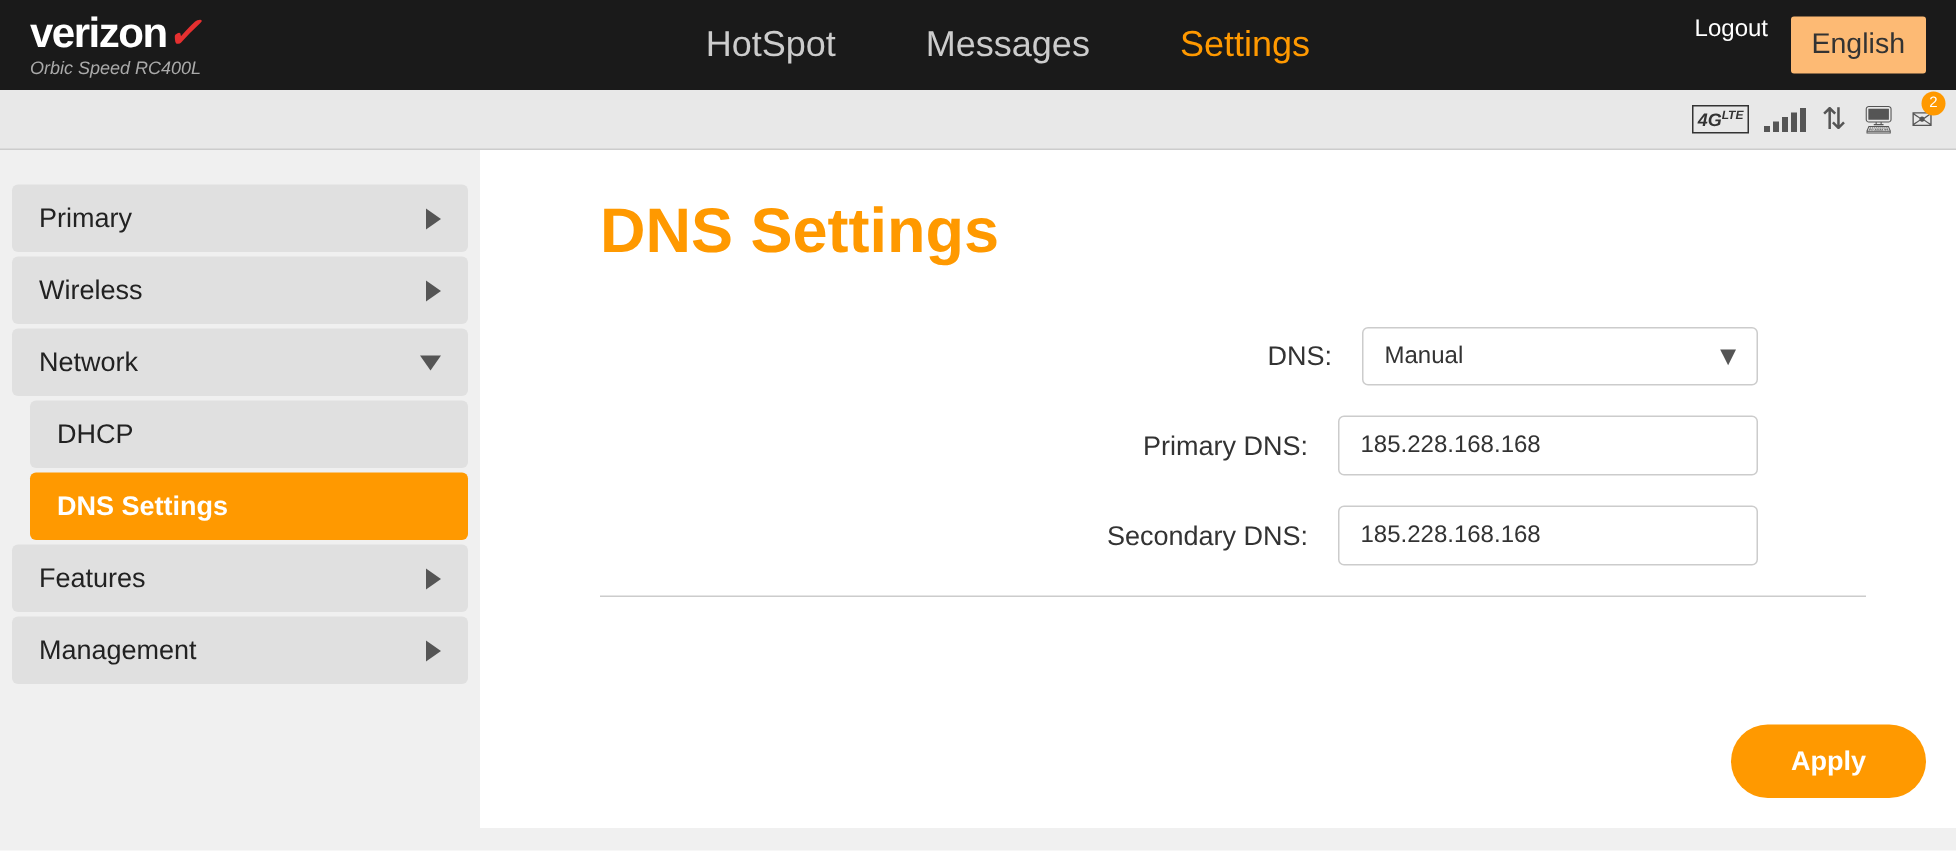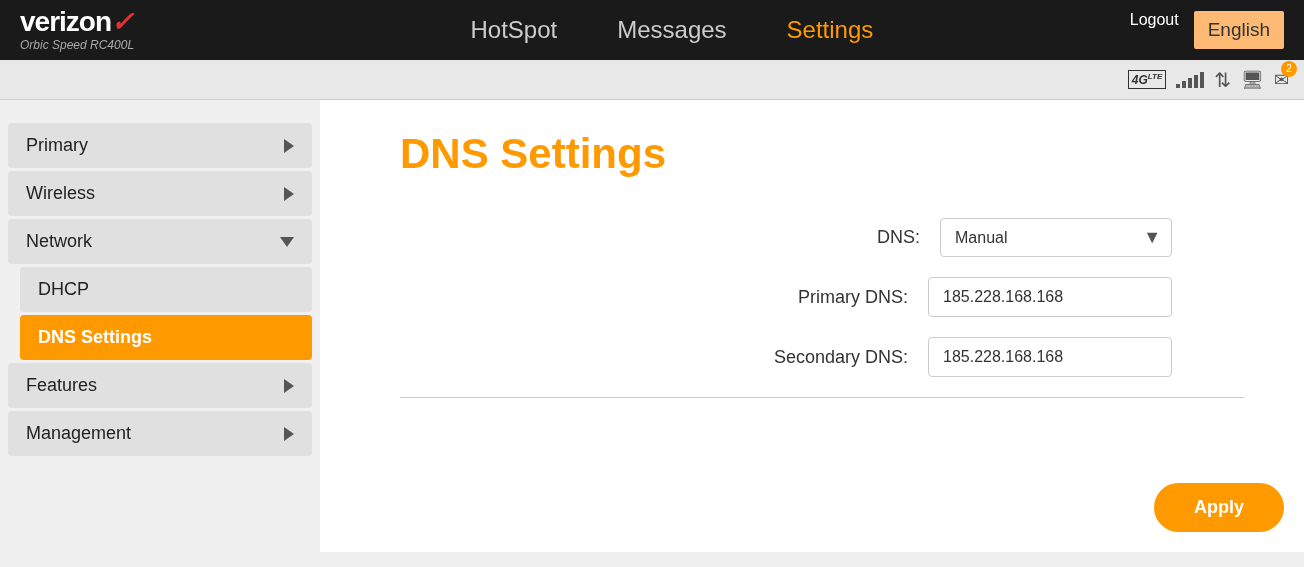--- a/index.html
+++ b/index.html
@@ -178,29 +178,29 @@
       gap: 20px;
     }
     .form-label {
       font-size: 18px;
       color: #333;
       text-align: right;
       min-width: 200px;
       font-weight: 500;
     }
     .form-input {
-      width: 244px;
+      width: 280px;
       padding: 10px 14px;
       border: 1px solid #ccc;
       border-radius: 4px;
       font-size: 16px;
       color: #333;
     }
     .dns-select-wrapper {
-      width: 232px;
+      width: 264px;
       position: relative;
       border: 1px solid #ccc;
       border-radius: 4px;
       background: white;
       display: flex;
       align-items: center;
     }
     .dns-select {
       width: 100%;
       padding: 10px 40px 10px 14px;

